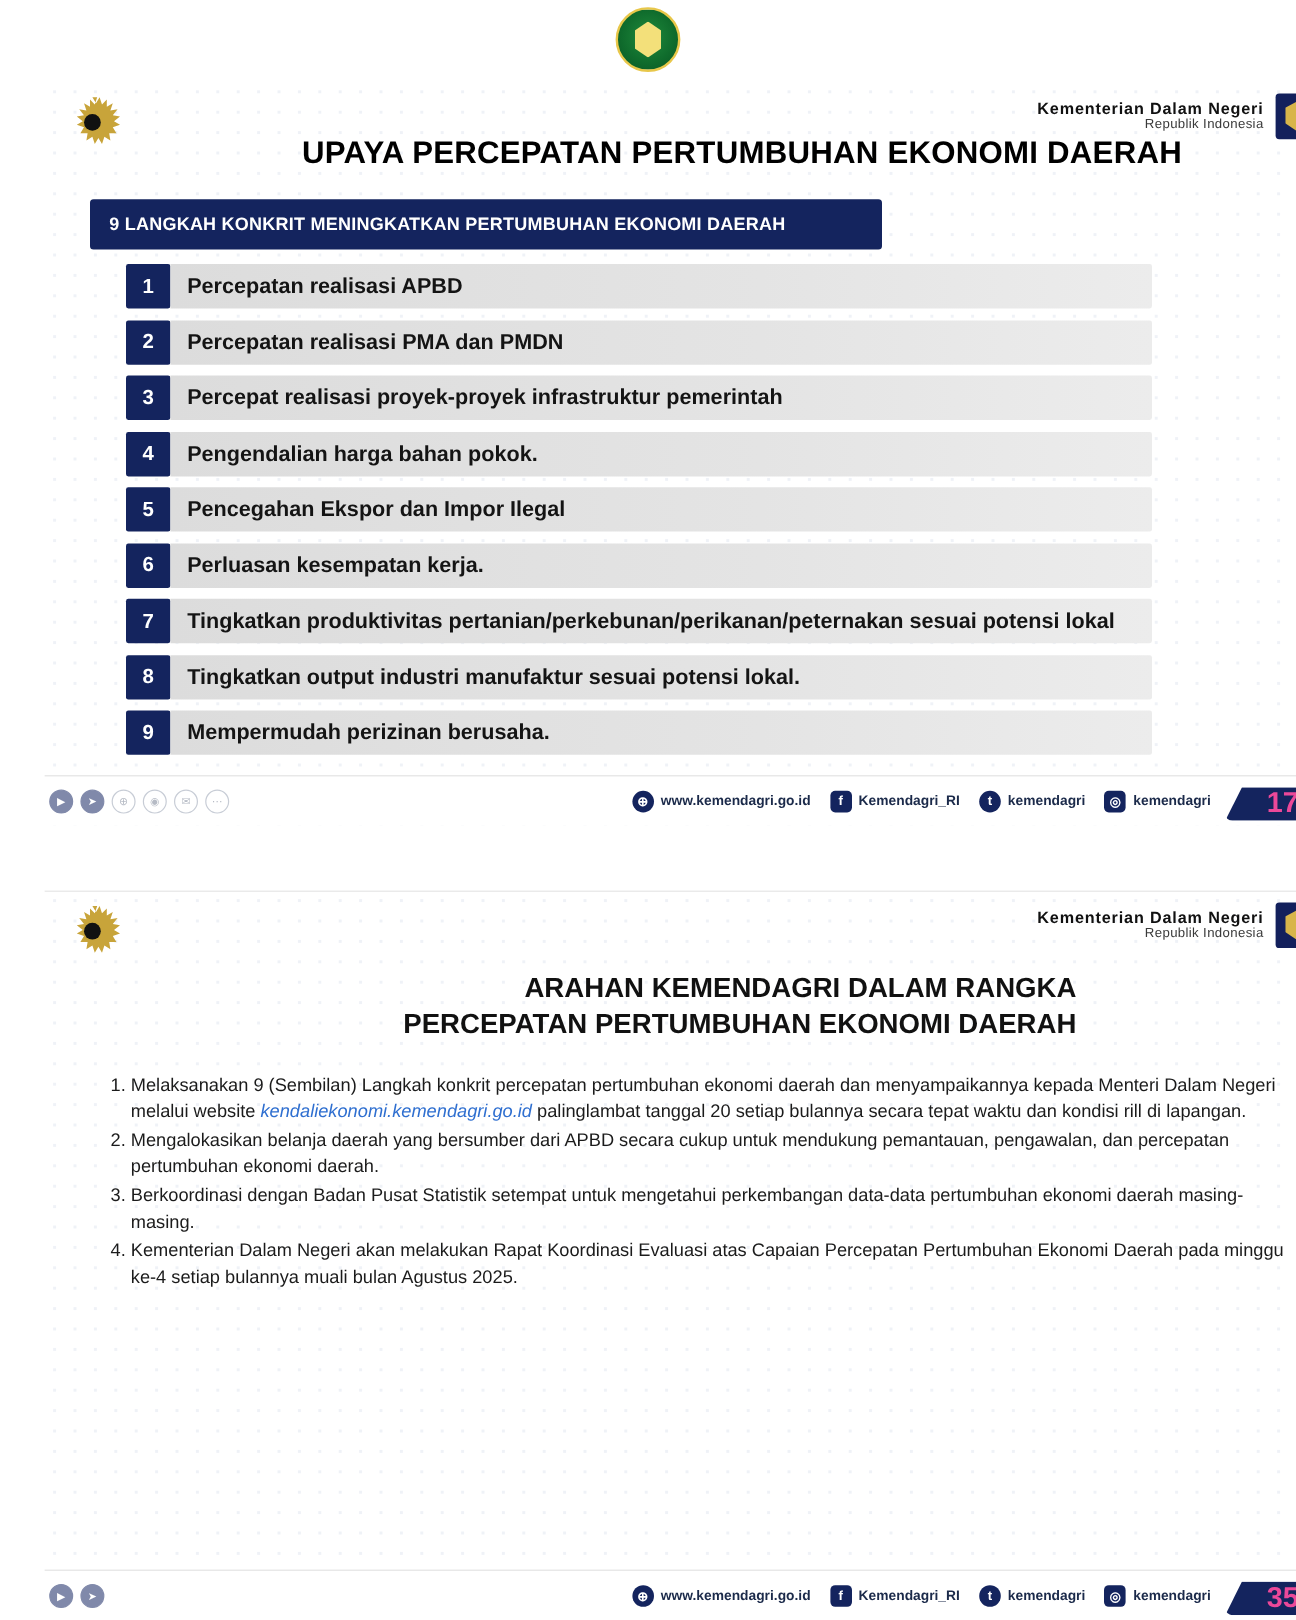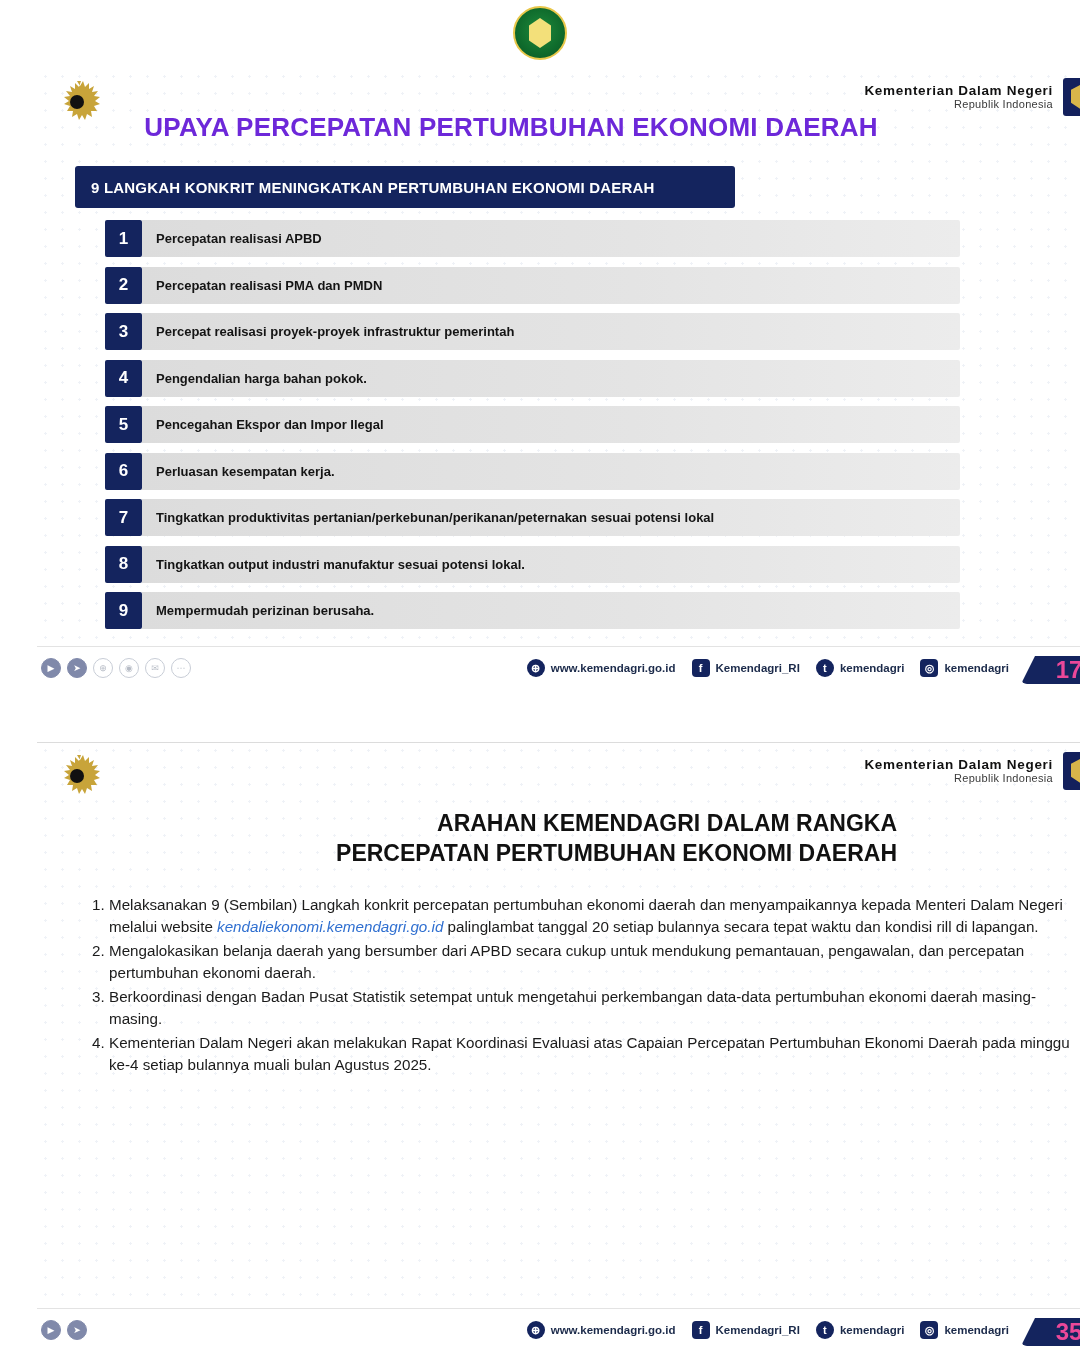--- a/index.html
+++ b/index.html
@@ -119,24 +119,24 @@
     transform: translate(-50%,-50%);
     width: 22px; height: 26px;
     background: #d8b54a;
     clip-path: polygon(50% 0%, 100% 22%, 100% 72%, 50% 100%, 0% 72%, 0% 22%);
   }
 
   
   .slide-title {
     position: absolute;
     left: 0; top: 44px; width: 948px;
-    text-align: center;
+    text-align: right;
     font-size: 26px;
     font-weight: bold;
-    color: #6d28d9;
+    color: #000000;
     letter-spacing: 0.2px;
   }
   .banner {
     position: absolute;
     left: 38px; top: 98px;
     height: 42px;
     min-width: 660px;
     background: #14245e;
     color: #ffffff;
     display: flex;
@@ -169,21 +169,21 @@
     align-items: center;
     justify-content: center;
     border-radius: 2px;
   }
   .step-text {
     flex: 1;
     background: linear-gradient(to right, #dcdcdc 0%, #e4e4e4 60%, #ececec 100%);
     display: flex;
     align-items: center;
     padding-left: 14px;
-    font-size: 13px;
+    font-size: 18px;
     font-weight: bold;
     color: #141414;
     border-radius: 0 2px 2px 0;
   }
   .step-row.wide .step-text { padding-right: 20px; }
 
   
   .footer {
     position: absolute;
     left: 0; bottom: 0;

